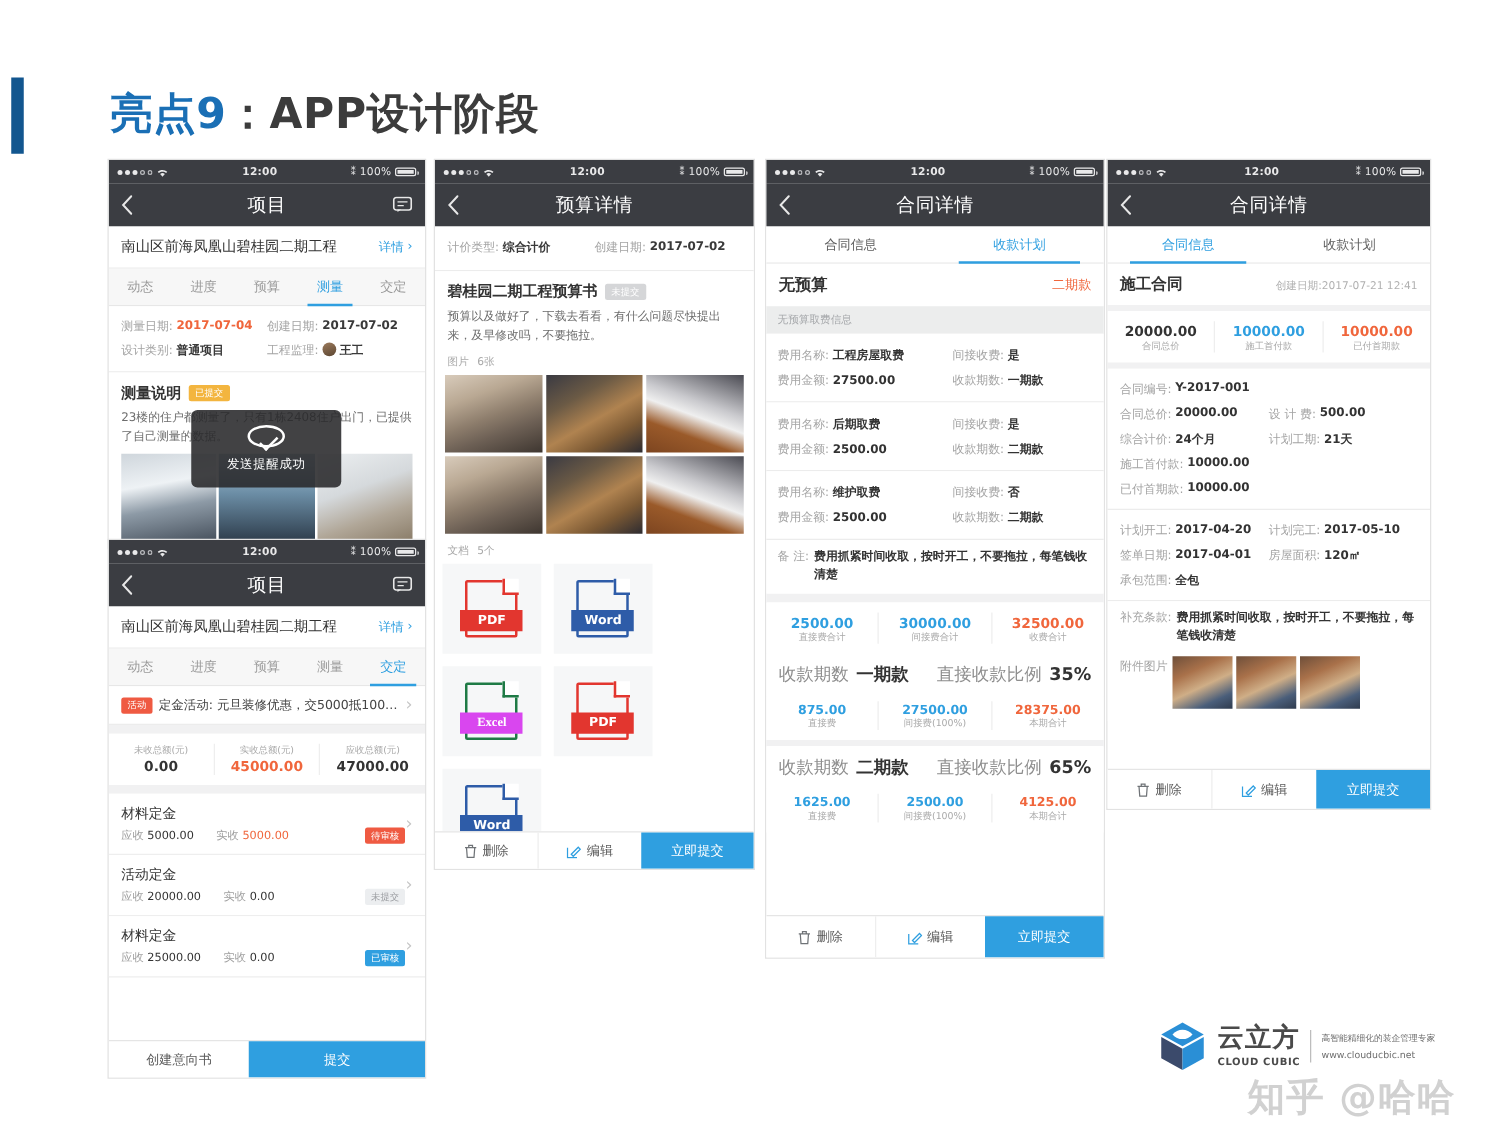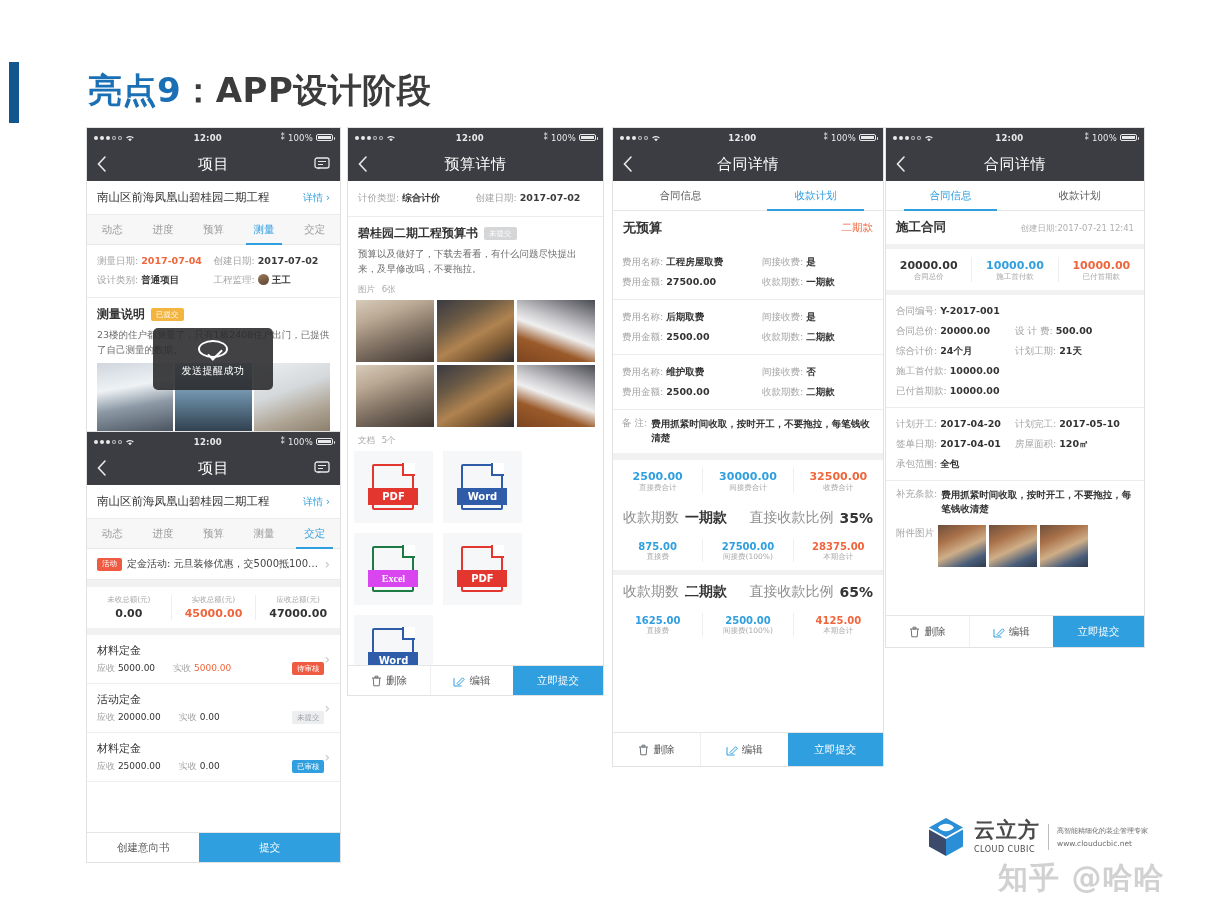--- a/index.html
+++ b/index.html
@@ -157,21 +157,21 @@
   .ci-line .v { color: #333; font-weight: bold; }
   .attach { display: flex; gap: 4px; padding: 4px 10px 10px; background: #fff; }
   .attach .lab { font-size: 9.5px; color: #a4a4a4; white-space: nowrap; padding-top: 2px; }
   .attach .imgs { display: flex; gap: 3px; }
   .attach .imgs .th { width: 48px; height: 42px; background-size: cover; }
 
   
   .logo-wrap { position: absolute; left: 926px; top: 816px; display: flex; align-items: center; gap: 8px; }
   .logo-mark { width: 40px; height: 42px; position: relative; }
   .logo-txt .cn { font-size: 21px; font-weight: bold; color: #4a4a4a; letter-spacing: 1px; line-height: 1; }
-  .logo-txt .en { font-size: 8px; font-weight: normal; color: #4a4a4a; letter-spacing: .5px; margin-top: 4px; }
+  .logo-txt .en { font-size: 8px; font-weight: bold; color: #4a4a4a; letter-spacing: .5px; margin-top: 4px; }
   .logo-sep { width: 1px; height: 26px; background: #bdbdbd; }
   .logo-tag .l1 { font-size: 7px; color: #6d6d6d; }
   .logo-tag .l2 { font-size: 7.5px; color: #6d6d6d; margin-top: 3px; }
   .watermark {
     position: absolute; left: 998px; top: 858px; font-size: 30px; color: #c9c9c9;
     font-weight: bold; letter-spacing: 1px; opacity: .85; white-space: nowrap;
   }
 
   
   .img-living { background-image: linear-gradient(160deg,#d8cbbb 0%,#b9a893 28%,#8d7d6c 52%,#6d6055 70%,#3e3630 100%); }
@@ -553,20 +553,21 @@
       <span class="nav-title">合同详情</span>
     </div>
     <div class="tabs" style="background:#fff;">
       <div class="tab" style="font-size:10.5px;color:#5d5d5d;">合同信息</div>
       <div class="tab active" style="font-size:10.5px;">收款计划</div>
     </div>
     <div style="display:flex;align-items:center;padding:8px 10px;background:#fff;">
       <span style="font-size:13px;font-weight:bold;color:#333;">无预算</span>
       <span style="margin-left:auto;font-size:10.5px;color:#f0663c;">二期款</span>
     </div>
+    <div class="sub-head">无预算取费信息</div>
 
     <div class="fee-block">
       <div class="fee-line">
         <span class="c1"><span>费用名称:</span> <b>工程房屋取费</b></span>
         <span class="c2"><span>间接收费:</span> <b>是</b></span>
       </div>
       <div class="fee-line">
         <span class="c1"><span>费用金额:</span> <b>27500.00</b></span>
         <span class="c2"><span>收款期数:</span> <b>一期款</b></span>
       </div>

